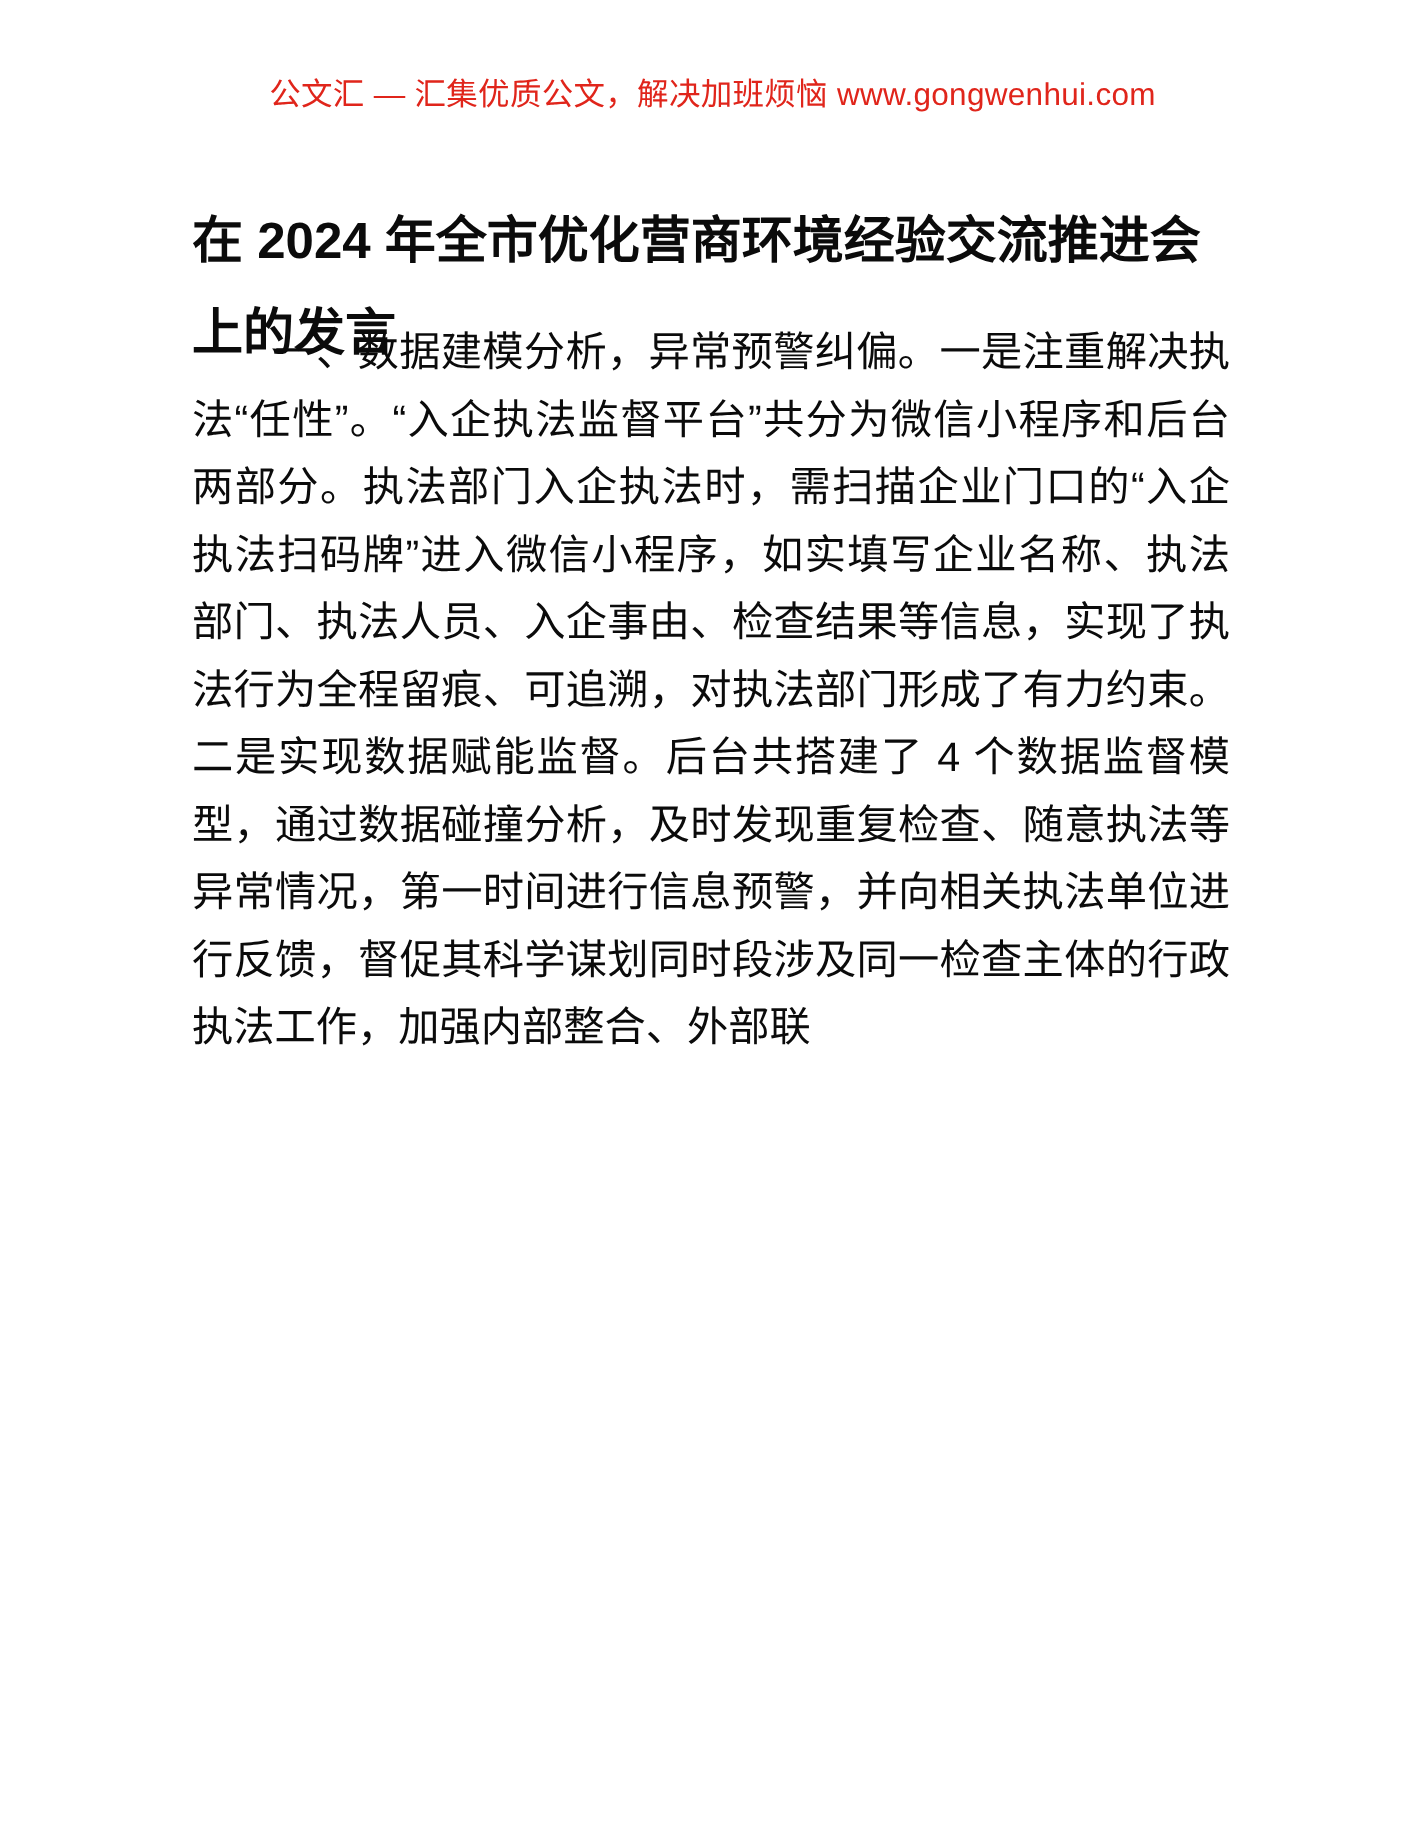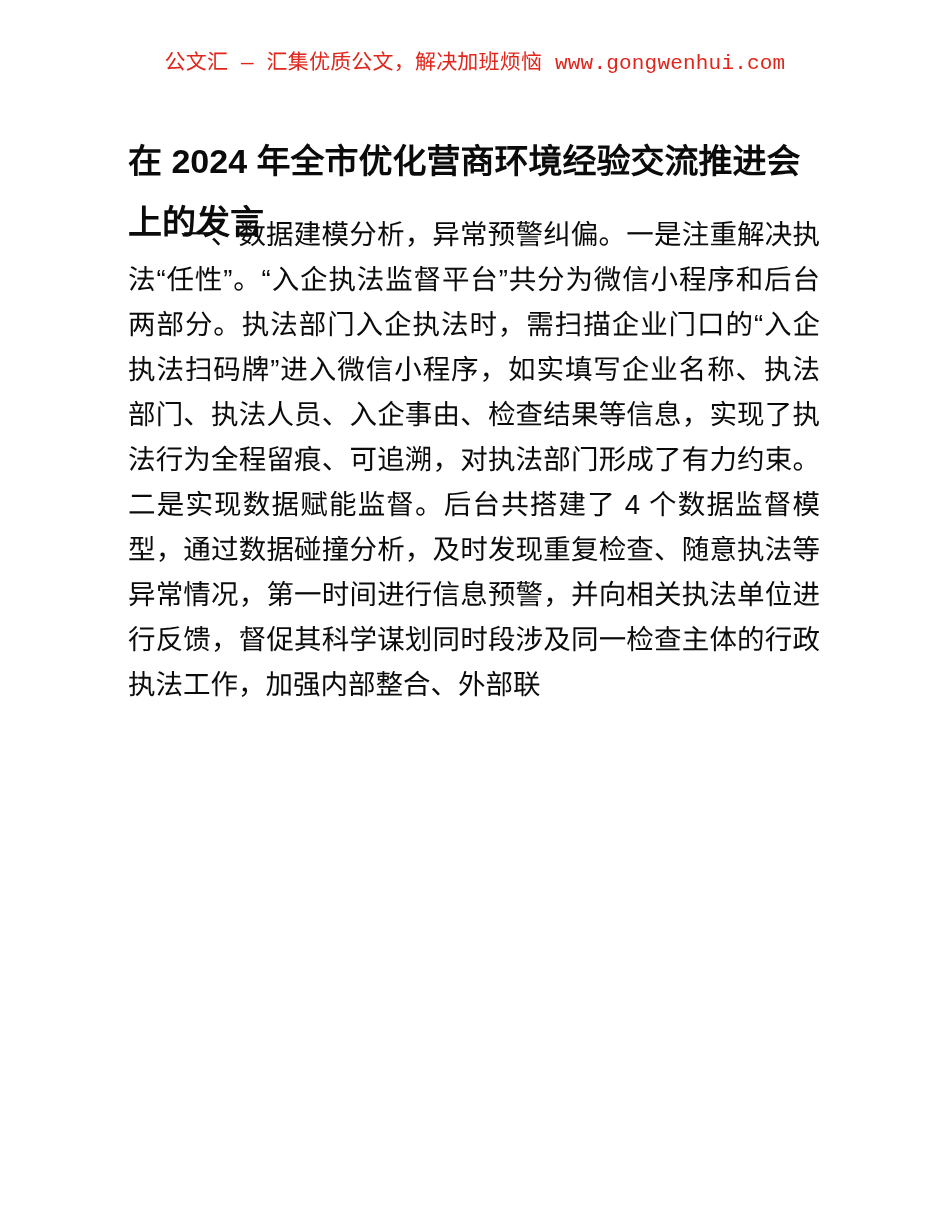--- a/index.html
+++ b/index.html
@@ -28,21 +28,21 @@
   
   .promo-banner {
     position: absolute;
     top: 50px;
     left: 0;
     width: 950px;
     text-align: center;
     color: #e0251b;
     font-size: 21px;
     line-height: 28px;
-    font-family: Liberation Mono, monospace;
+    font-family: Liberation Sans, sans-serif;
     letter-spacing: 0.2px;
     white-space: nowrap;
   }
   .promo-banner .promo-url {
     font-size: 21px;
   }
 
   
   .doc-title {
     position: absolute;

